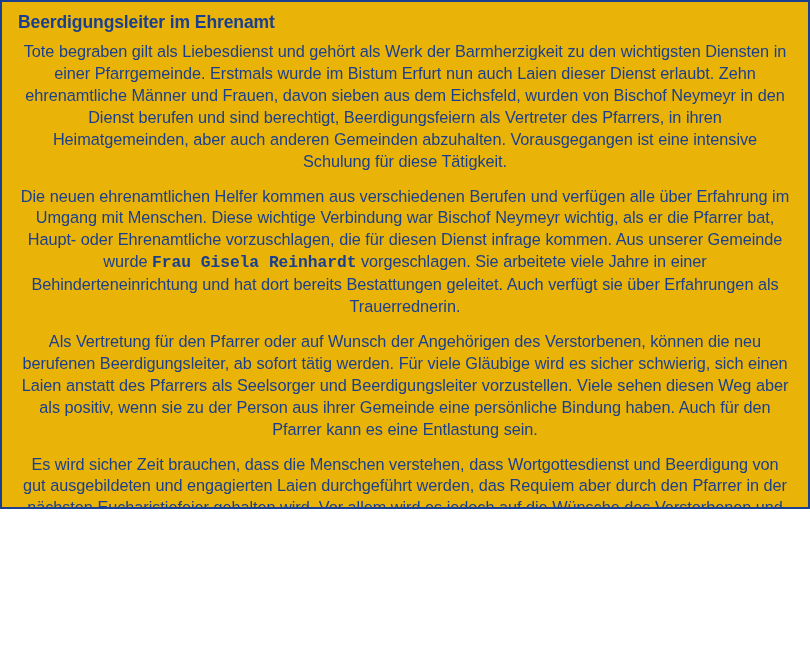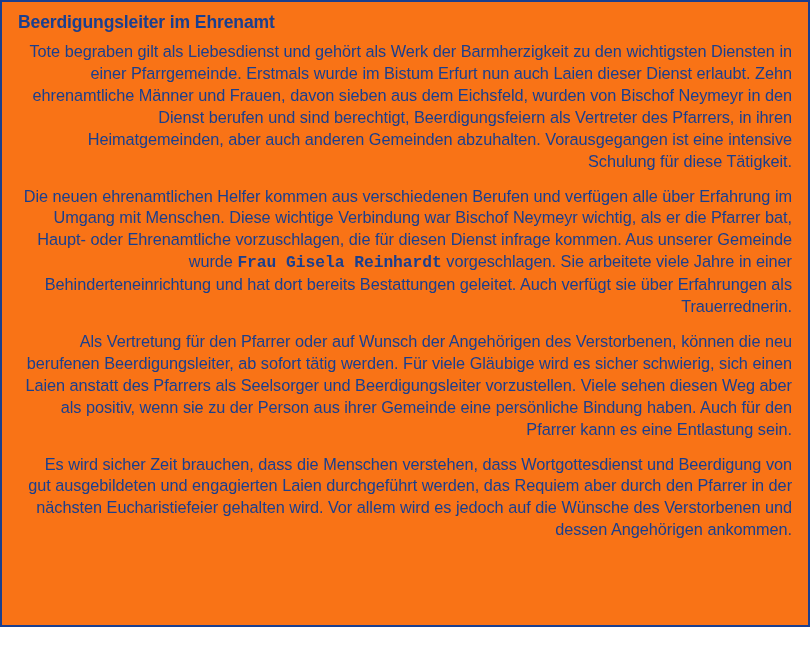--- a/index.html
+++ b/index.html
@@ -9,40 +9,40 @@
   body {
     width: 810px;
     height: 645px;
     background: #ffffff;
     font-family: "Liberation Sans", sans-serif;
   }
   .article-box {
     position: relative;
     box-sizing: border-box;
     width: 810px;
-    height: 627px;
-    background: #f97316;
+    height: 509px;
+    background: #eab308;
     border: 2px solid #1a3f8f;
     padding: 10px 16px 8px 16px;
     overflow: hidden;
   }
   .article-title {
     font-size: 17.5px;
     font-weight: bold;
     color: #1a3f8f;
     line-height: 1.15;
     margin: 0 0 9px 0;
     letter-spacing: -0.1px;
   }
   .article-par {
     font-size: 16.3px;
     color: #1a3f8f;
     line-height: 1.345;
     margin: 0 0 13px 0;
-    text-align: right;
+    text-align: center;
     letter-spacing: -0.05px;
     word-spacing: 0.1px;
   }
   .article-par:last-of-type {
     margin-bottom: 0;
   }
   .article-par b {
     font-weight: bold;
     font-family: Liberation Mono, monospace;
   }

